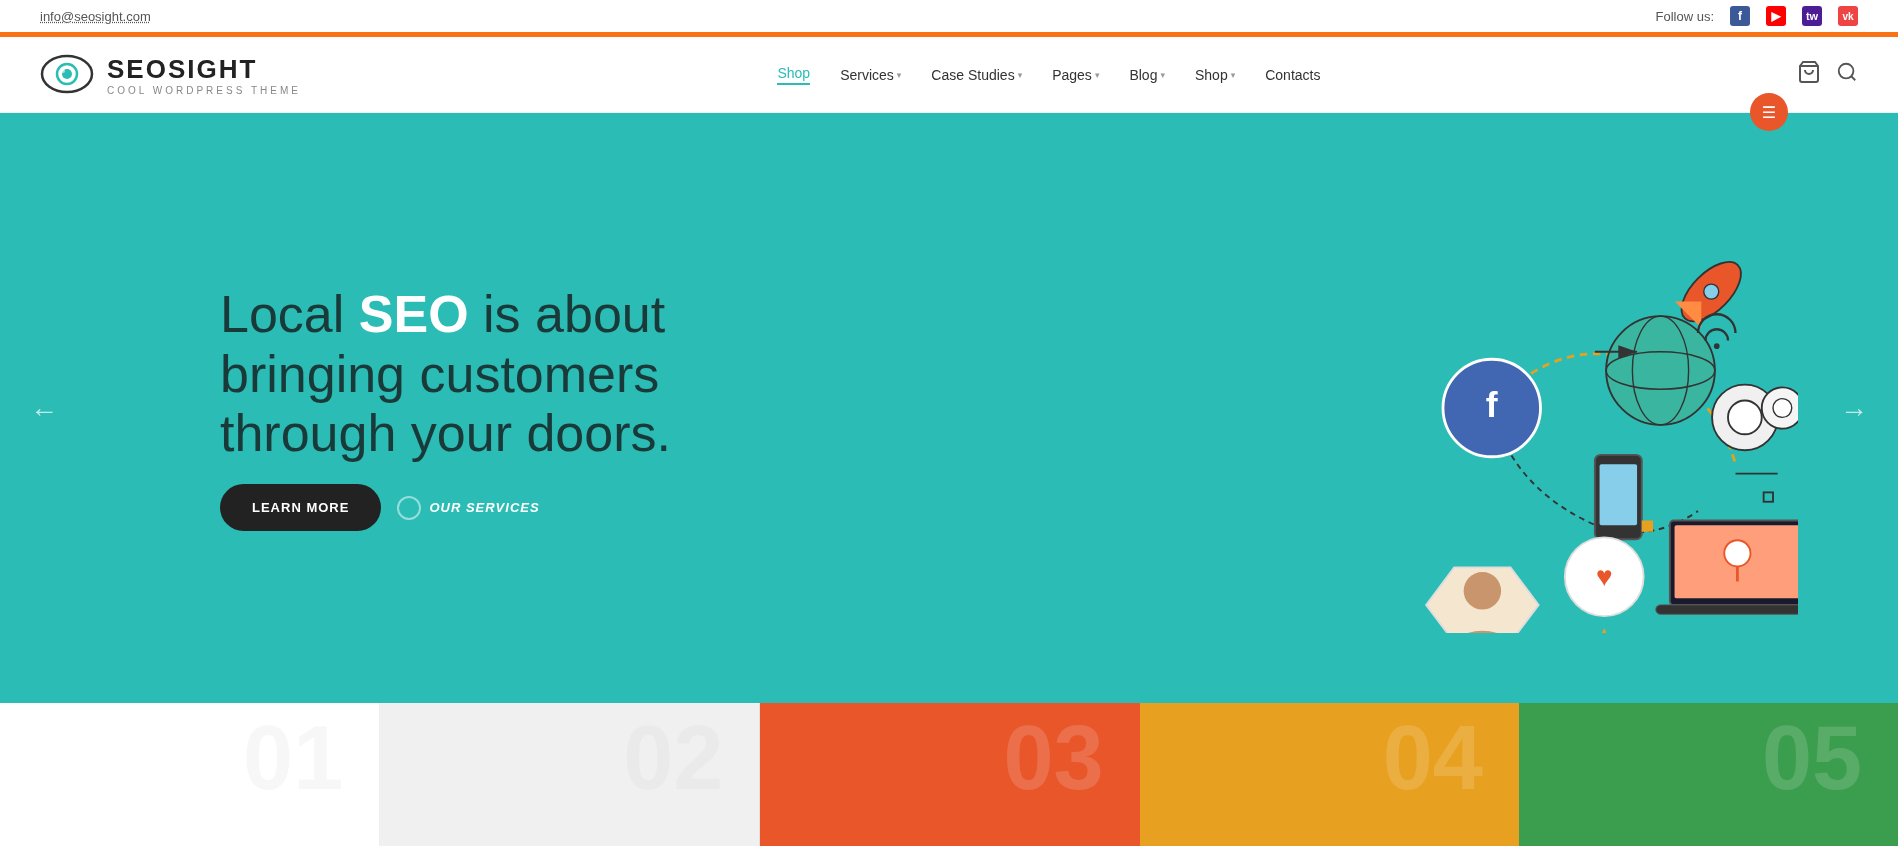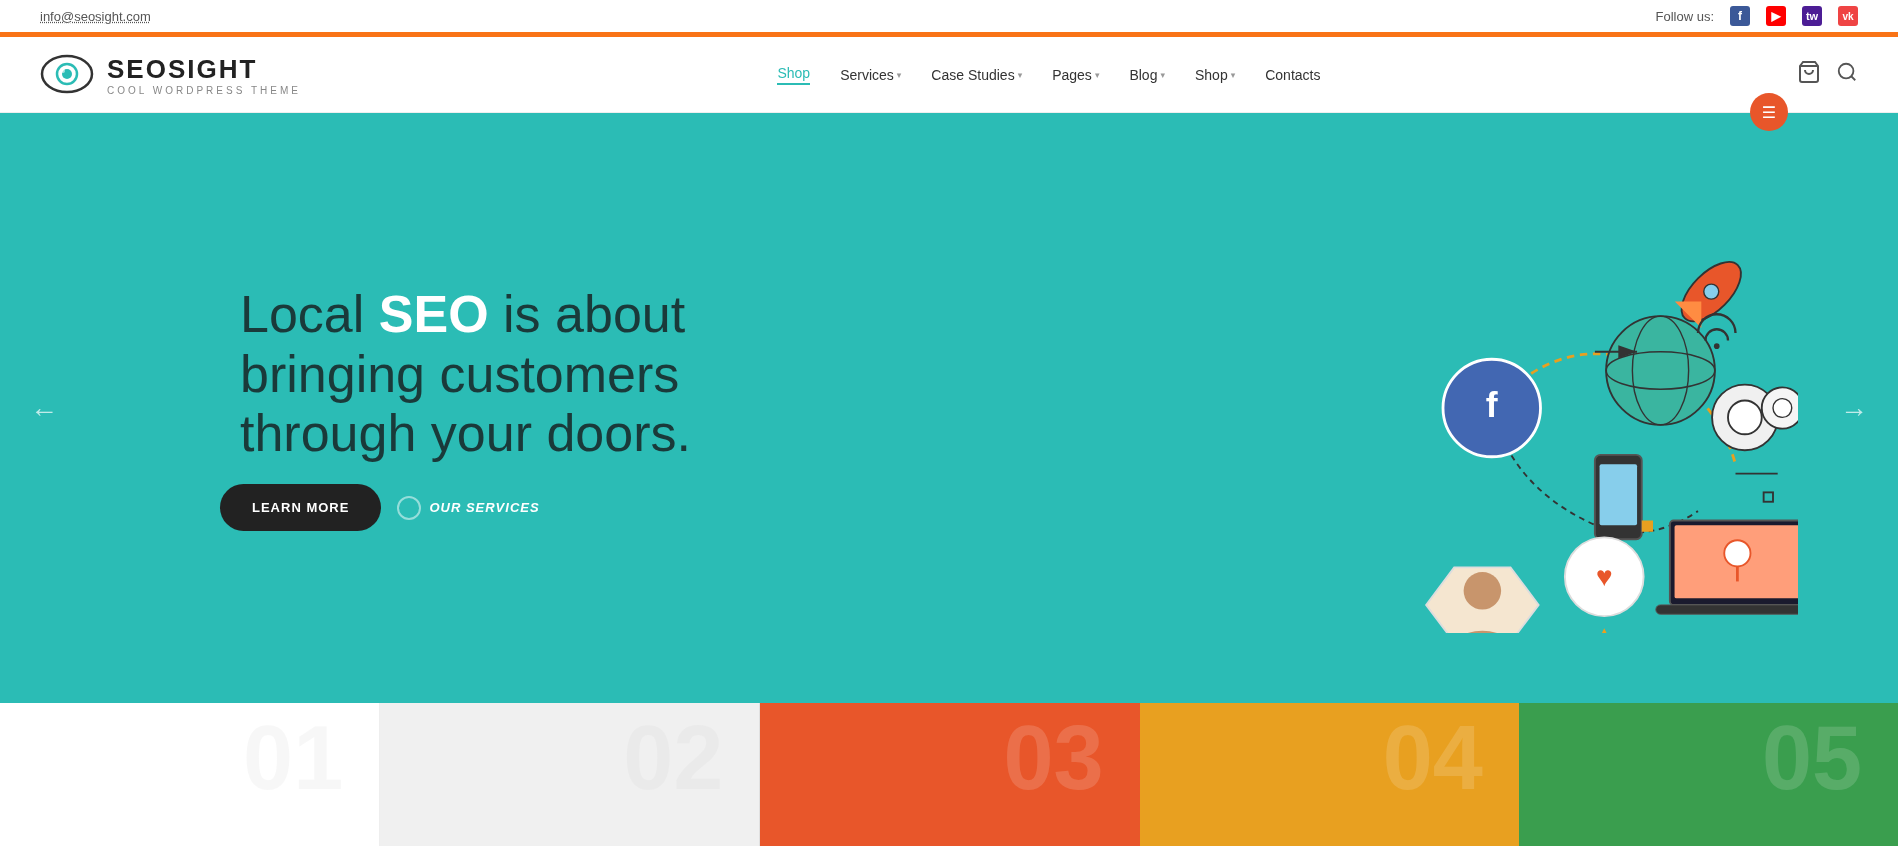--- a/index.html
+++ b/index.html
@@ -144,21 +144,20 @@
       padding-left: 220px;
       z-index: 2;
       max-width: 700px;
     }
     .hero-title {
       font-size: 52px;
       line-height: 1.15;
       color: #fff;
       font-weight: 400;
       margin-bottom: 20px;
-      margin-left: 20px;
     }
     .hero-title .highlight {
       color: #fff;
       font-weight: 700;
     }
     .hero-title .dark {
       color: #1a3a3a;
     }
     .hero-desc {
       font-size: 15px;

